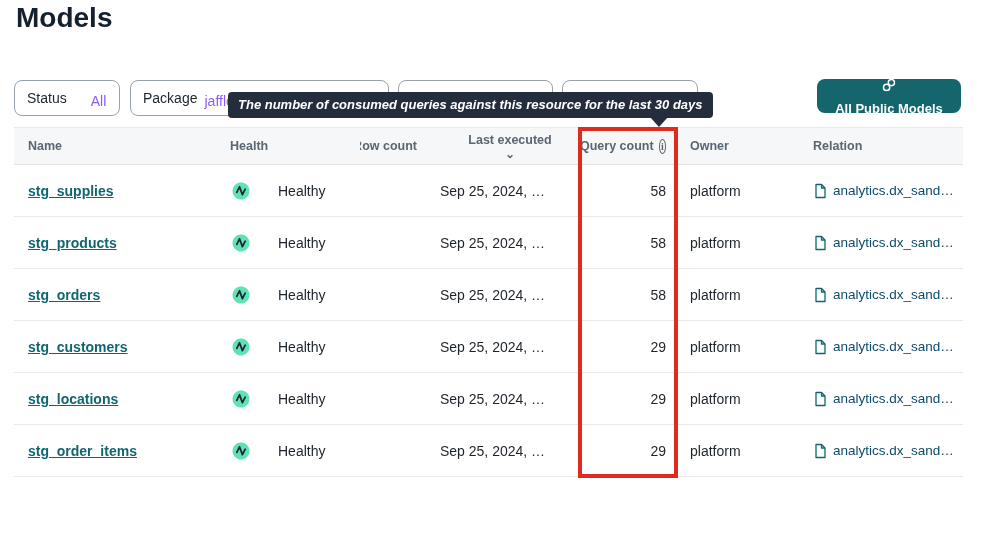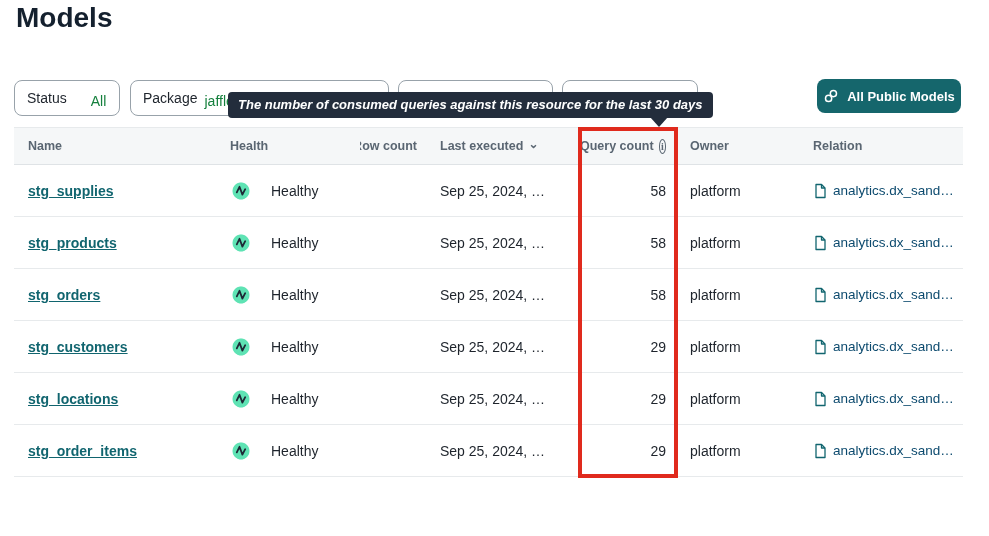--- a/index.html
+++ b/index.html
@@ -30,41 +30,42 @@
     border-radius: 8px;
     background: #ffffff;
     display: flex;
     align-items: center;
     gap: 7px;
     padding: 0 12px;
     font-size: 14px;
     color: #1e242c;
   }
   .filter-label { color: #1e242c; }
-  .filter-value { color: #15803d; margin-top: 6px; }
+  .filter-value { color: #8b5cf6; margin-top: 6px; }
   .chev { font-size: 12px; color: #5a6672; line-height: 1; margin-top: -4px; }
   .chev-right { margin-left: auto; }
   .btn-public {
     position: absolute;
     left: 817px;
     top: 79px;
     width: 144px;
     height: 34px;
     background: #15666c;
     border: none;
     border-radius: 8px;
     color: #ffffff;
     font-family: "Liberation Sans", sans-serif;
     font-size: 13px;
     font-weight: 700;
     display: flex;
     align-items: center;
     justify-content: center;
     gap: 8px;
     cursor: pointer;
+    flex-direction: column;
   }
   
   .table {
     position: absolute;
     left: 14px;
     top: 127px;
     width: 949px;
   }
   .thead, .row {
     display: grid;
@@ -82,23 +83,23 @@
   }
   .row {
     height: 52px;
     border-bottom: 1px solid #e7eaec;
     font-size: 14px;
     color: #1e242c;
     background: #ffffff;
   }
   .cell { padding: 0; white-space: nowrap; overflow: hidden; }
   .c-name { padding-left: 14px; }
-  .c-health { display: flex; align-items: center; gap: 19px; }
+  .c-health { display: flex; align-items: center; gap: 26px; }
   .c-rowcount { text-align: right; padding-right: 13px; }
-  .c-lastexec { padding-left: 10px; }
+  .c-lastexec { padding-left: 10px; flex-direction: column; }
   .c-qcount { text-align: right; padding-right: 10px; }
   .c-owner { padding-left: 14px; }
   .c-relation { padding-left: 14px; display: flex; align-items: center; gap: 6px; }
   .th { display: flex; align-items: center; gap: 5px; }
   .th.right { justify-content: flex-end; }
   .model-link {
     color: #11656f;
     font-weight: 700;
     text-decoration: underline;
     font-size: 14px;

